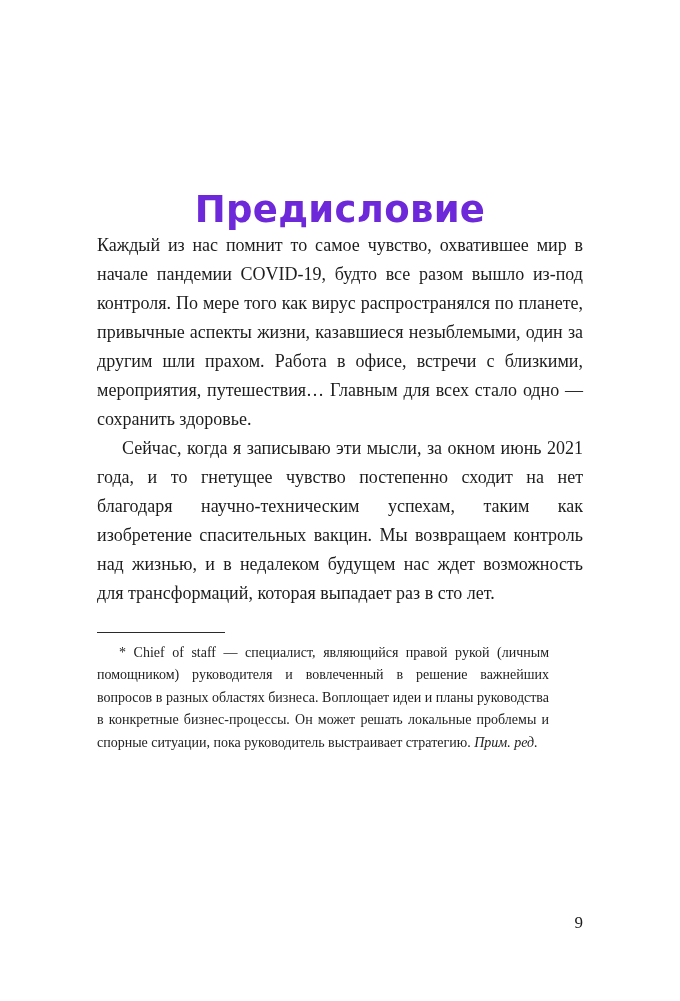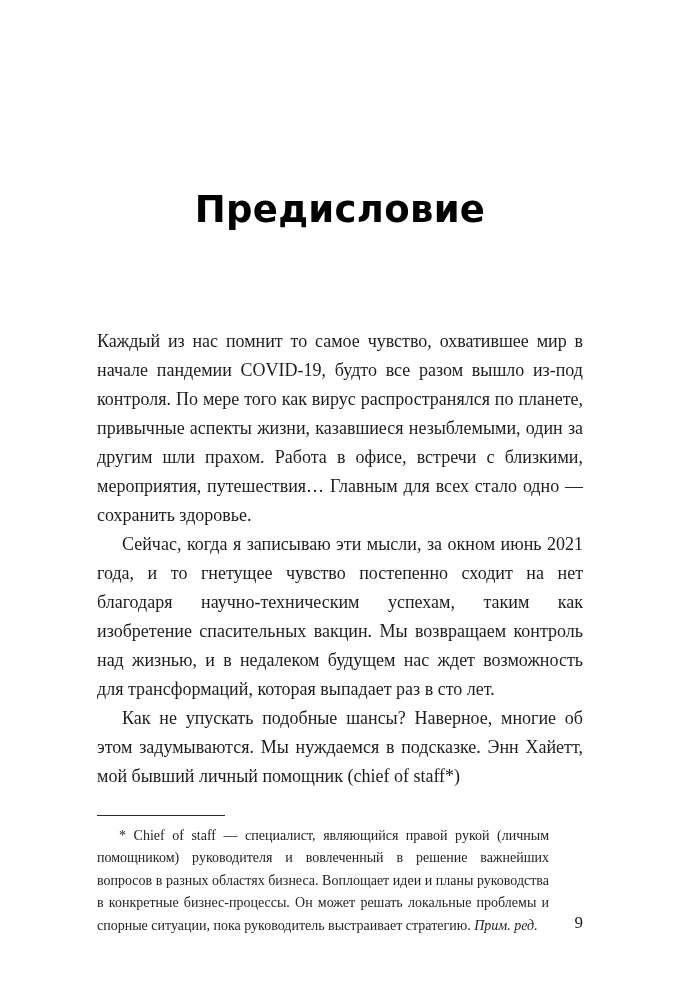--- a/index.html
+++ b/index.html
@@ -25,24 +25,23 @@
   }
   .chapter-title {
     margin: 0;
     padding-top: 190px;
     text-align: center;
     font-family: "DejaVu Sans", sans-serif;
     font-weight: bold;
     font-size: 37px;
     line-height: 1.1;
     letter-spacing: 0.3px;
-    color: #000000;
+    color: #6d28d9;
   }
   .body-text {
-    margin-top: 96px;
     font-size: 18px;
     line-height: 29px;
     text-align: justify;
   }
   .body-text p {
     margin: 0;
     text-indent: 25px;
   }
   .body-text p.first-paragraph {
     text-indent: 0;
@@ -77,21 +76,20 @@
 <body>
 
 <div class="page">
   <div class="text-block">
 
     <h1 class="chapter-title">Предисловие</h1>
 
     <div class="body-text">
       <p class="first-paragraph">Каждый из нас помнит то самое чувство, охватившее мир в начале пандемии COVID-19, будто все разом вышло из-под контроля. По мере того как вирус распространялся по планете, привычные аспекты жизни, казавшиеся незыблемыми, один за другим шли прахом. Работа в офисе, встречи с близкими, мероприятия, путешествия… Главным для всех стало одно — сохранить здоровье.</p>
       <p>Сейчас, когда я записываю эти мысли, за окном июнь 2021 года, и то гнетущее чувство постепенно сходит на нет благодаря научно-техническим успехам, таким как изобретение спасительных вакцин. Мы возвращаем контроль над жизнью, и в недалеком будущем нас ждет возможность для трансформаций, которая выпадает раз в сто лет.</p>
-      <p>Как не упускать подобные шансы? Наверное, многие об этом задумываются. Мы нуждаемся в подсказке. Энн Хайетт, мой бывший личный помощник (chief of staff*)</p>
     </div>
 
     <div class="footnote-rule"></div>
 
     <p class="footnote"><span>*</span> <span>Chief of staff — специалист, являющийся правой рукой (личным помощником) руководителя и вовлеченный в решение важнейших вопросов в разных областях бизнеса. Воплощает идеи и планы руководства в конкретные бизнес-процессы. Он может решать локальные проблемы и спорные ситуации, пока руководитель выстраивает стратегию.</span> <span class="footnote-attribution">Прим. ред.</span></p>
 
   </div>
 
   <div class="page-number">9</div>
 </div>

